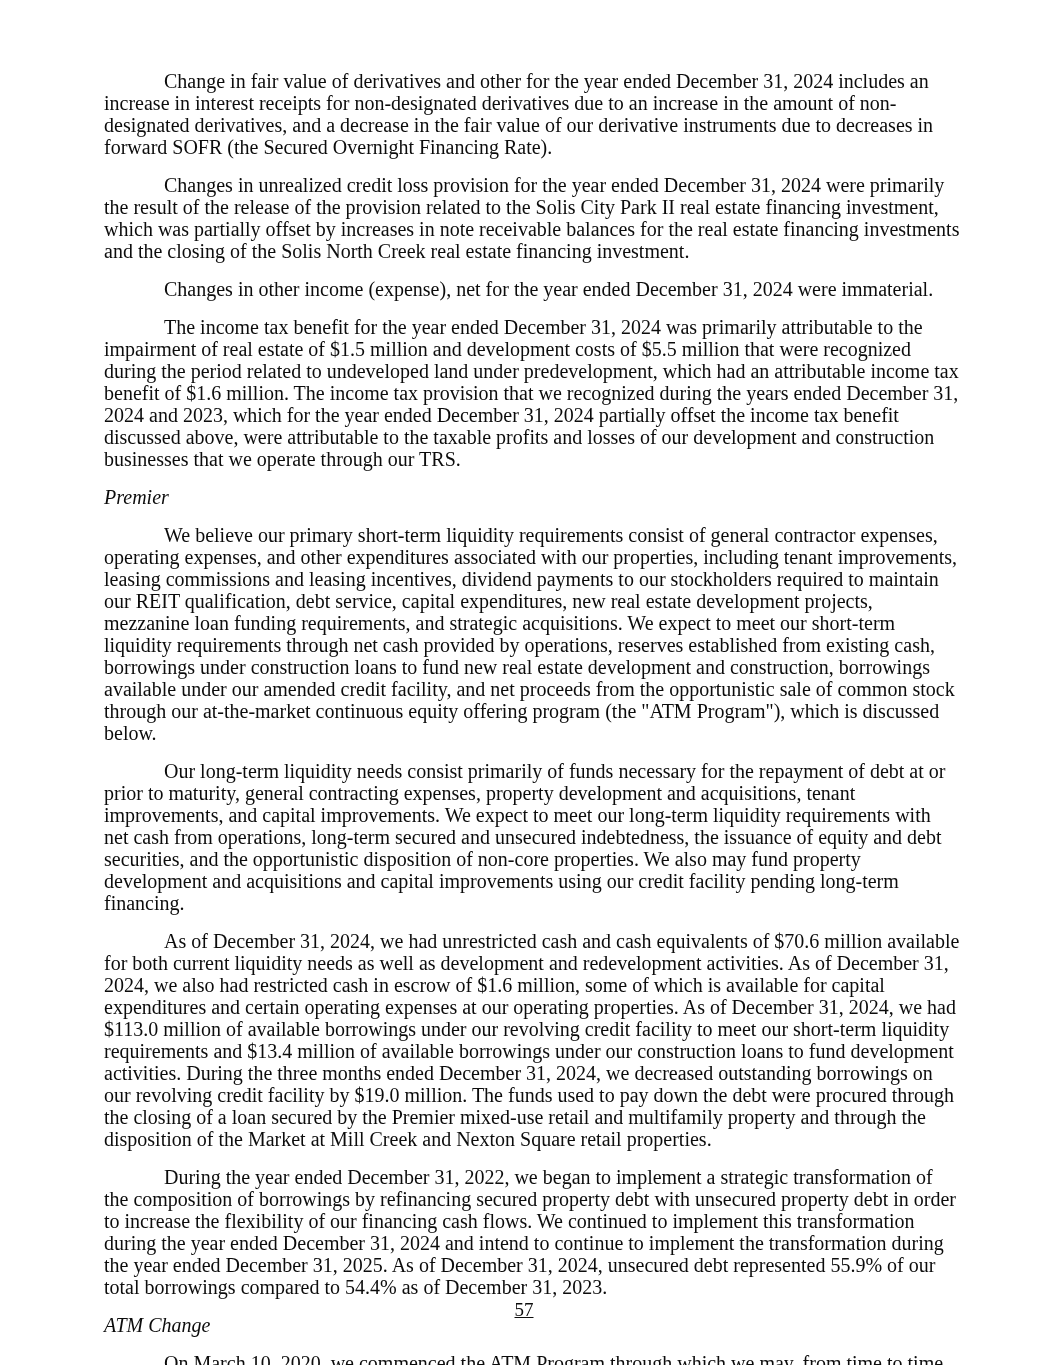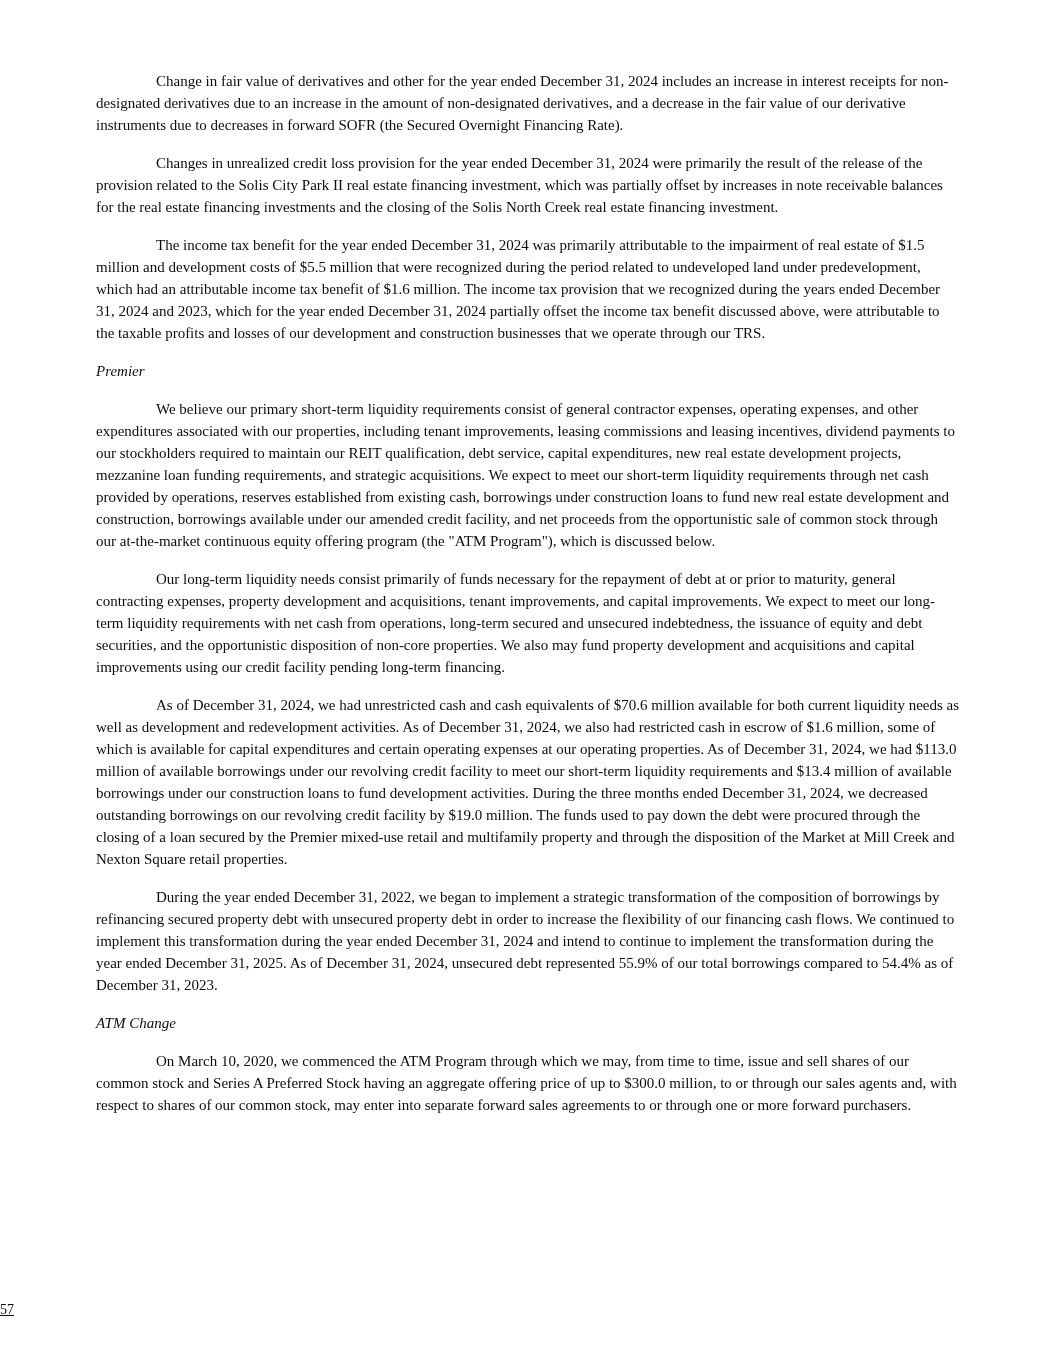--- a/index.html
+++ b/index.html
@@ -16,58 +16,59 @@
   }
   .page {
     position: relative;
     width: 1048px;
     height: 1365px;
     box-sizing: border-box;
     padding: 70px 88px 0 88px;
     overflow: hidden;
   }
   .para, .heading1, .heading2 {
-    font-size: 15px;
+    font-size: 20px;
     line-height: 22px;
-    margin: 0 0 16px 8px;
+    margin: 0 0 16px 16px;
     text-align: left;
   }
   .para {
     text-indent: 60px;
   }
   .heading1 {
     font-weight: bold;
     font-style: italic;
     text-indent: 0;
   }
   .heading2 {
     font-weight: normal;
     font-style: italic;
     text-indent: 0;
   }
   .page-number {
     position: absolute;
     left: 0;
     right: 0;
     bottom: 44px;
-    text-align: left;
-    font-size: 14px;
+    text-align: center;
+    font-size: 19px;
     line-height: 22px;
     text-decoration: underline;
   }
 </style>
 </head>
 <body>
 
 <div class="page">
 
   <p class="para">Change in fair value of derivatives and other for the year ended December 31, 2024 includes an increase in interest receipts for non-designated derivatives due to an increase in the amount of non-designated derivatives, and a decrease in the fair value of our derivative instruments due to decreases in forward SOFR (the Secured Overnight Financing Rate).</p>
 
   <p class="para">Changes in unrealized credit loss provision for the year ended December 31, 2024 were primarily the result of the release of the provision related to the Solis City Park II real estate financing investment, which was partially offset by increases in note receivable balances for the real estate financing investments and the closing of the Solis North Creek real estate financing investment.</p>
 
+  <p class="para">Changes in other income (expense), net for the year ended December 31, 2024 were immaterial.</p>
 
   <p class="para">The income tax benefit for the year ended December 31, 2024 was primarily attributable to the impairment of real estate of $1.5 million and development costs of $5.5 million that were recognized during the period related to undeveloped land under predevelopment, which had an attributable income tax benefit of $1.6 million. The income tax provision that we recognized during the years ended December 31, 2024 and 2023, which for the year ended December 31, 2024 partially offset the income tax benefit discussed above, were attributable to the taxable profits and losses of our development and construction businesses that we operate through our TRS.</p>
 
 
   <p class="heading2">Premier</p>
 
   <p class="para">We believe our primary short-term liquidity requirements consist of general contractor expenses, operating expenses, and other expenditures associated with our properties, including tenant improvements, leasing commissions and leasing incentives, dividend payments to our stockholders required to maintain our REIT qualification, debt service, capital expenditures, new real estate development projects, mezzanine loan funding requirements, and strategic acquisitions. We expect to meet our short-term liquidity requirements through net cash provided by operations, reserves established from existing cash, borrowings under construction loans to fund new real estate development and construction, borrowings available under our amended credit facility, and net proceeds from the opportunistic sale of common stock through our at-the-market continuous equity offering program (the "ATM Program"), which is discussed below.</p>
 
   <p class="para">Our long-term liquidity needs consist primarily of funds necessary for the repayment of debt at or prior to maturity, general contracting expenses, property development and acquisitions, tenant improvements, and capital improvements. We expect to meet our long-term liquidity requirements with net cash from operations, long-term secured and unsecured indebtedness, the issuance of equity and debt securities, and the opportunistic disposition of non-core properties. We also may fund property development and acquisitions and capital improvements using our credit facility pending long-term financing.</p>
 

